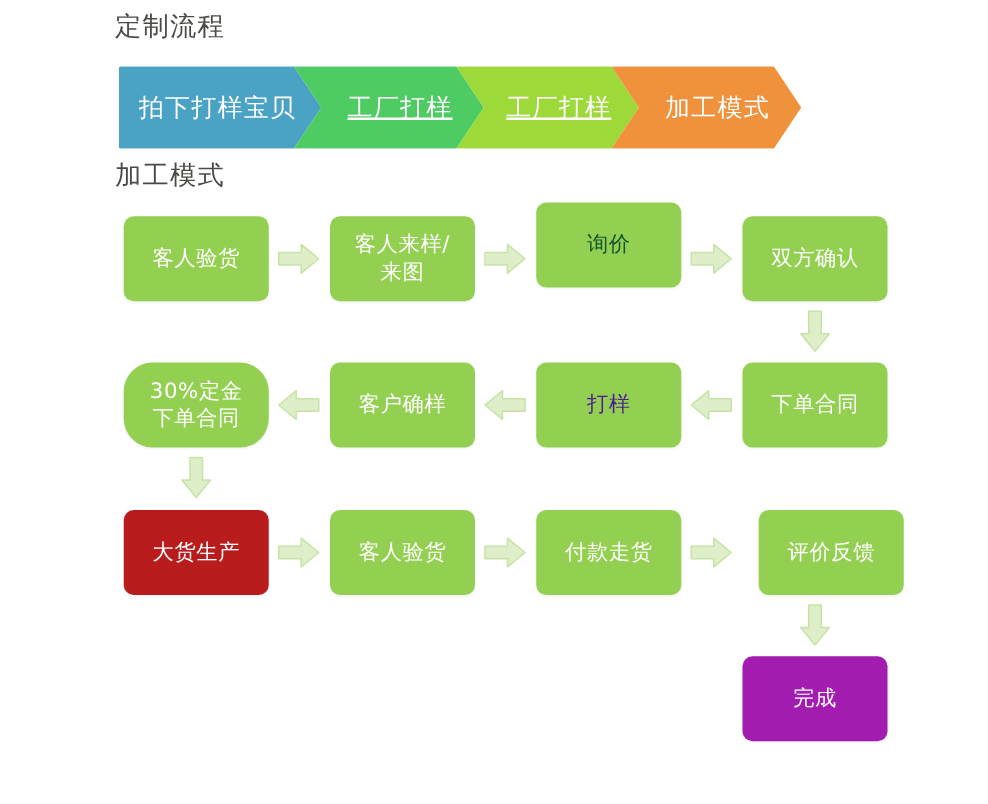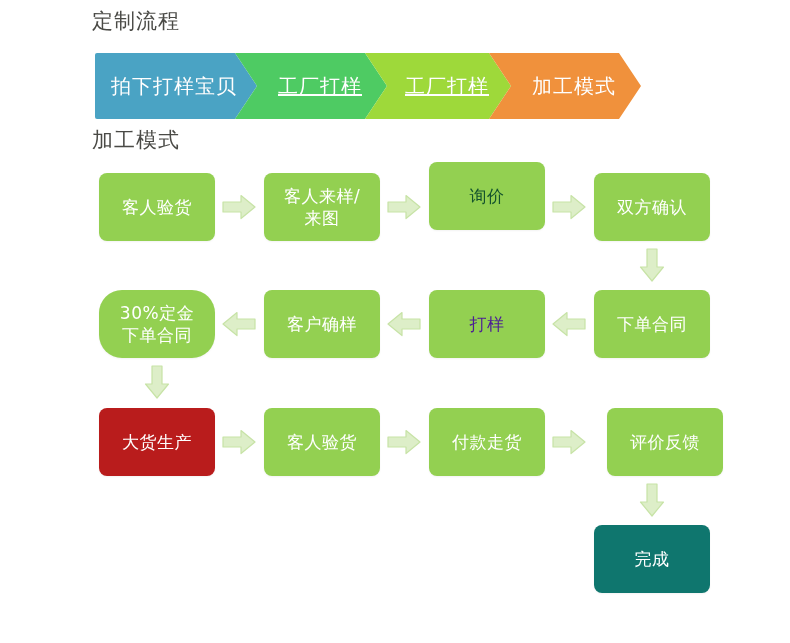--- a/index.html
+++ b/index.html
@@ -175,21 +175,21 @@
   <div class="pbox" style="left: 264px; top: 408px; background: rgb(147, 208, 81); color: rgb(255, 255, 255);">
     <span class="pb-label">客人验货</span>
   </div>
   <div class="pbox" style="left: 429px; top: 408px; background: rgb(147, 208, 81); color: rgb(255, 255, 255);">
     <span class="pb-label">付款走货</span>
   </div>
   <div class="pbox" style="left: 594px; top: 408px; background: rgb(147, 208, 81); color: rgb(255, 255, 255); margin-left: 13px;">
     <span class="pb-label">评价反馈</span>
   </div>
 
-  <div class="pbox" style="left: 594px; top: 525px; background: #0f766e; color: rgb(255, 255, 255);">
+  <div class="pbox" style="left: 594px; top: 525px; background: #a21caf; color: rgb(255, 255, 255);">
     <span class="pb-label">完成</span>
   </div>
 
   <div class="arrow" style="left:222px; top:194px;">
     <svg viewBox="0 0 34 26">
         <path d="M1 8 H19 V1.5 L33 13 L19 24.5 V18 H1 Z" fill="#ddeec8" stroke="#c7e3a6" stroke-width="1.2" stroke-linejoin="round"></path>
       </svg>
   </div>
   <div class="arrow" style="left:387px; top:194px;">
     <svg viewBox="0 0 34 26">

